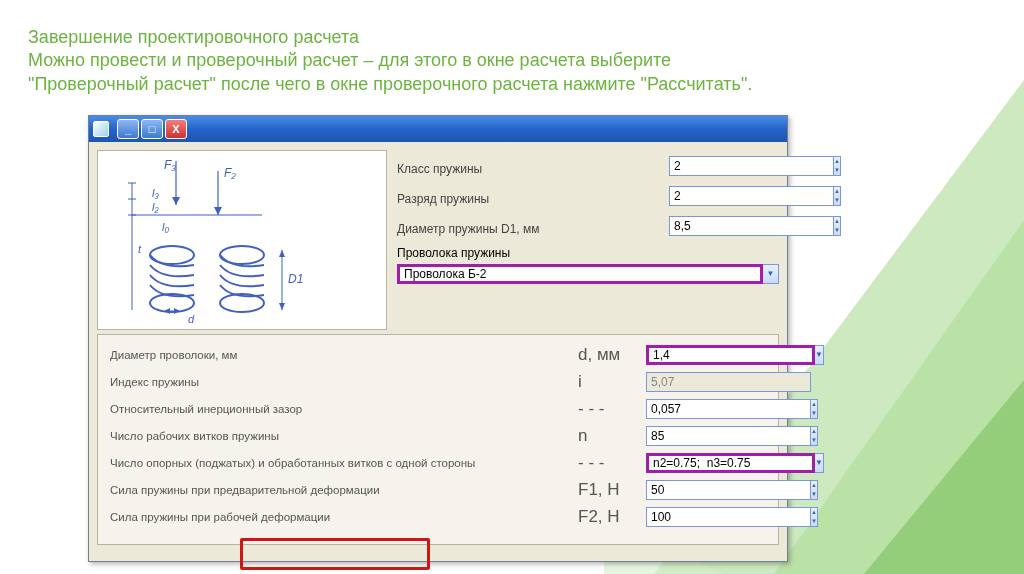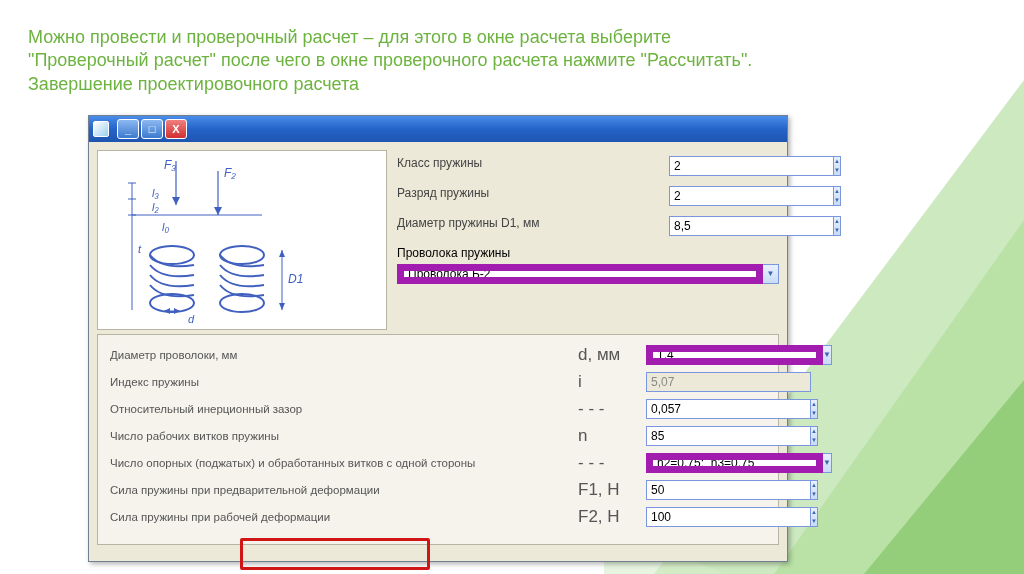--- a/index.html
+++ b/index.html
@@ -84,21 +84,21 @@
   .top-row { display: flex; gap: 10px; }
   .diagram-box {
     width: 290px;
     height: 180px;
     border: 1px solid #b8b4a4;
     background: #fff;
     padding: 4px;
     flex-shrink: 0;
   }
   .fields-col { flex: 1; display: flex; flex-direction: column; gap: 10px; padding-top: 6px; }
-  .field-row { display: flex; align-items: flex-start; gap: 8px; }
+  .field-row { display: flex; align-items: flex-end; gap: 8px; }
   .field-row .lbl { flex: 1; color: #444; }
   .spin {
     display: flex;
     width: 110px;
   }
   .spin input {
     flex: 1;
     height: 20px;
     border: 1px solid #7a96df;
     background: #fff;
@@ -116,21 +116,21 @@
     flex-direction: column;
   }
   .spin .upd span { flex:1; font-size:6px; text-align:center; line-height:9px; color:#3a66b0; }
   .combo {
     display: flex;
     width: 100%;
   }
   .combo input {
     flex: 1;
     height: 20px;
-    border: 7px solid #a21caf;
+    border: 3px solid #a21caf;
     background: #fff;
     padding: 0 4px;
     font-size: 12px;
   }
   .combo .dd {
     width: 16px;
     height: 20px;
     border: 1px solid #7a96df;
     border-left: none;
     background: linear-gradient(to bottom,#e8f0ff,#c9dbf5);
@@ -160,22 +160,22 @@
 <body>
 
 <svg class="bg-deco" viewBox="0 0 420 574" preserveAspectRatio="none">
   <polygon points="170,574 420,220 420,574" fill="#c7e8b5" opacity="0.7"></polygon>
   <polygon points="50,574 420,80 420,574" fill="#a2d78a" opacity="0.55"></polygon>
   <polygon points="260,574 420,380 420,574" fill="#8cc971" opacity="0.8"></polygon>
   <polygon points="0,520 120,574 0,574" fill="#d7efcb" opacity="0.6"></polygon>
 </svg>
 
 <div class="header-text">
+  <div>Завершение проектировочного расчета</div>
   <div>Можно провести и проверочный расчет – для этого в окне расчета выберите "Проверочный расчет" после чего в окне проверочного расчета нажмите "Рассчитать".</div>
-  <div>Завершение проектировочного расчета</div>
 </div>
 
 <div class="dialog">
   <div class="titlebar">
     <div class="app-icon"></div>
     <div class="winbtn min">_</div>
     <div class="winbtn max">□</div>
     <div class="winbtn close">X</div>
   </div>
 

